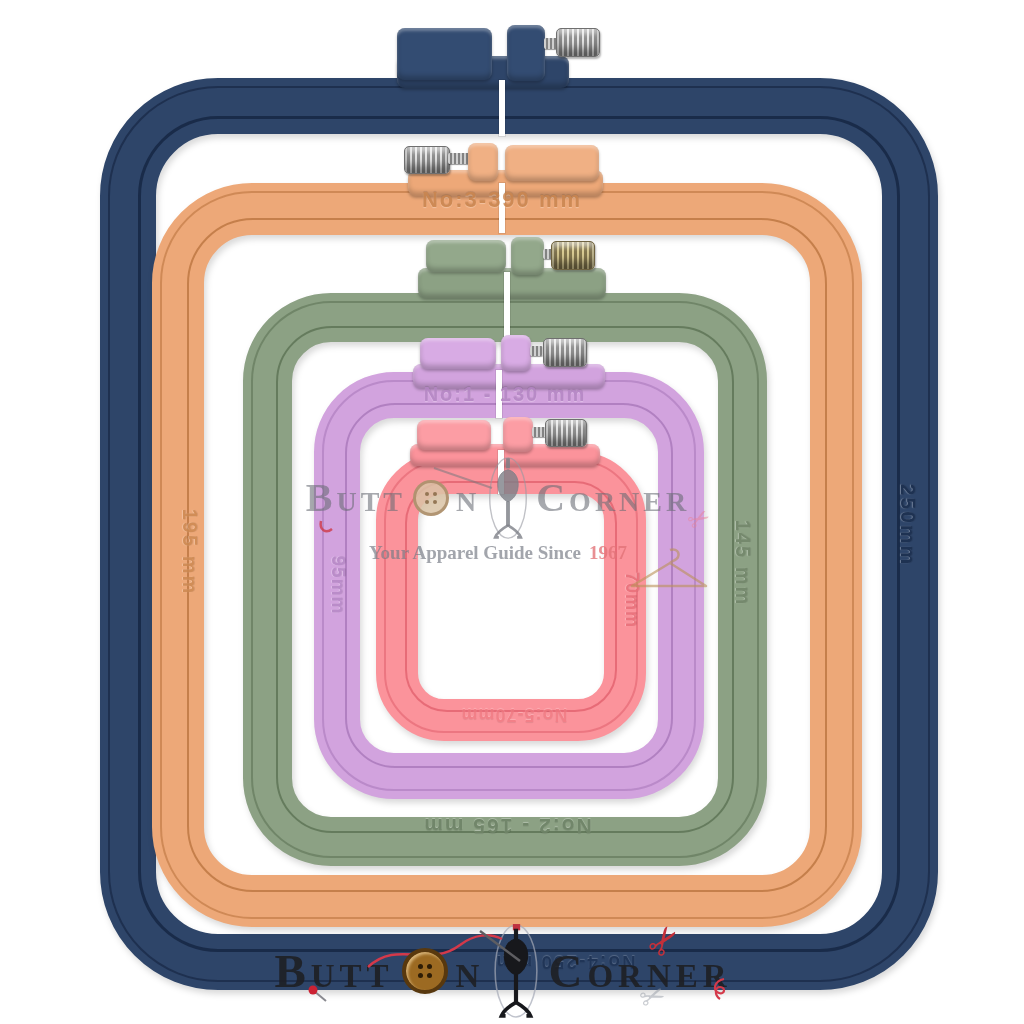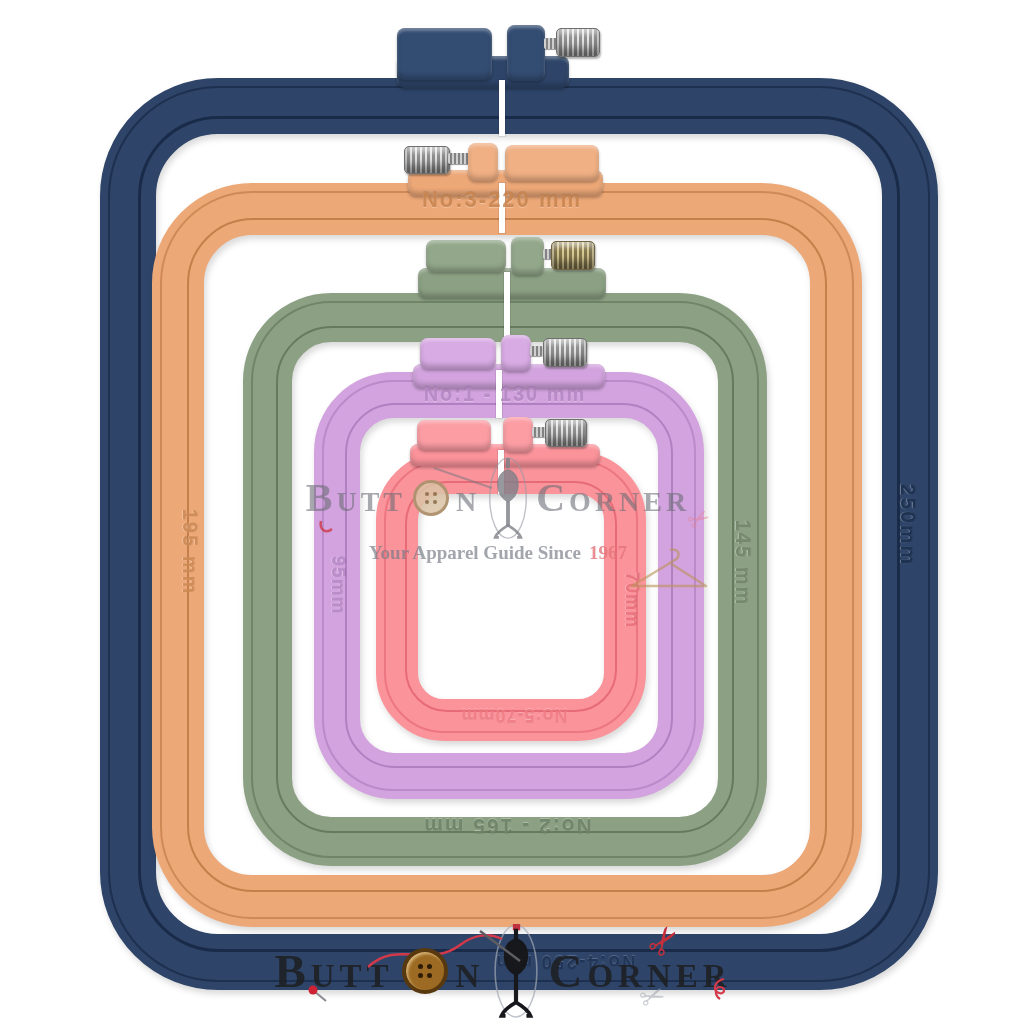--- a/index.html
+++ b/index.html
@@ -143,21 +143,21 @@
   <div class="blk" style="left:410px;top:444px;width:190px;height:22px;background:#fb939b;"></div>
   <div class="blk" style="left:417px;top:420px;width:74px;height:30px;background:#fc9da4;"></div>
   <div class="blk" style="left:503px;top:417px;width:30px;height:35px;background:#fc9da4;"></div>
   <div class="rod" style="left:532px;top:427px;width:14px;height:10px;"></div>
   <div class="knob" style="left:545px;top:419px;width:40px;height:26px;"></div>
   <div class="slit" style="left:498px;top:450px;width:6px;height:44px;"></div>
 
   <span class="emboss rot90" style="left:908px;top:525px;font-size:21px;letter-spacing:2px;color:#1d3050;opacity:.9;">250mm</span>
   <span class="emboss rot180" style="left:565px;top:962px;font-size:19px;letter-spacing:2px;color:#16294a;opacity:.55;">No:4-250 mm</span>
 
-  <span class="emboss" style="left:502px;top:200px;font-size:22px;letter-spacing:2px;color:#c9854f;opacity:.85;">No:3-220 mm</span>
+  <span class="emboss" style="left:502px;top:200px;font-size:22px;letter-spacing:2px;color:#c9854f;opacity:.85;">No:3-390 mm</span>
   <span class="emboss rot90" style="left:189px;top:552px;font-size:20px;letter-spacing:2px;color:#cd8952;opacity:.85;">195 mm</span>
 
   <span class="emboss rot180" style="left:507px;top:826px;font-size:21px;letter-spacing:2px;color:#6f8468;opacity:.9;">No:2 - 165 mm</span>
   <span class="emboss rot90" style="left:742px;top:563px;font-size:20px;letter-spacing:2px;color:#73876b;opacity:.9;">145 mm</span>
 
   <span class="emboss" style="left:505px;top:394px;font-size:20px;letter-spacing:2px;color:#b486c4;opacity:.85;">No:1 - 130 mm</span>
   <span class="emboss rot90" style="left:338px;top:585px;font-size:19px;letter-spacing:1px;color:#b688c6;opacity:.85;">95mm</span>
 
   <span class="emboss rot90" style="left:631px;top:600px;font-size:18px;letter-spacing:1px;color:#e96f79;opacity:.85;">70mm</span>
   <span class="emboss rot180" style="left:514px;top:714px;font-size:18px;letter-spacing:1px;color:#ef7880;opacity:.7;">No:5-70mm</span>

